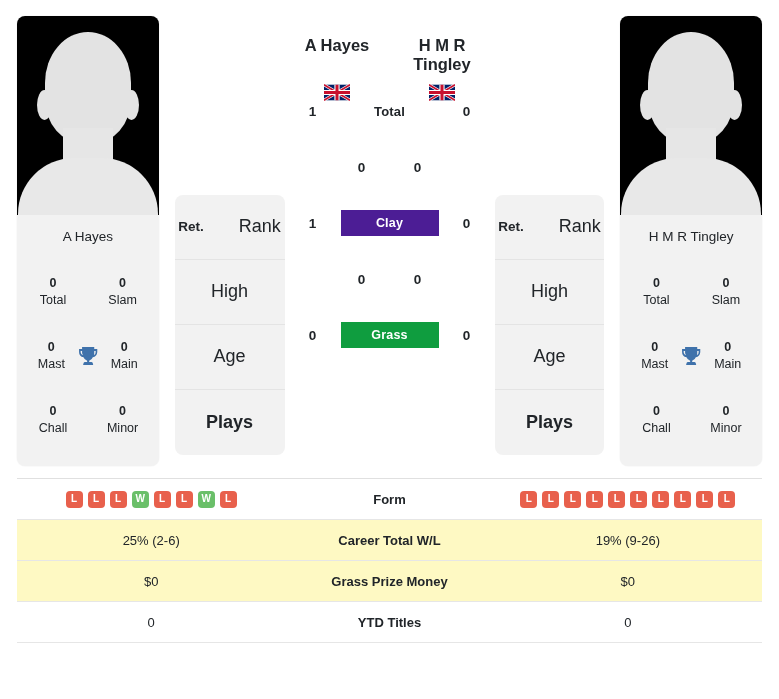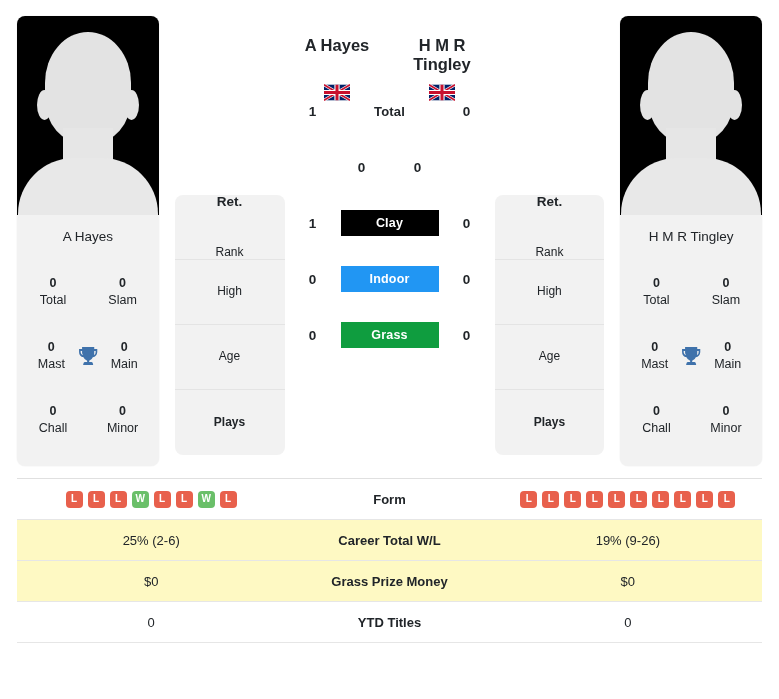--- a/index.html
+++ b/index.html
@@ -122,35 +122,35 @@
   .info-card {
     width: 118px;
     margin-top: 187px;
     background: #f2f2f2;
     border-radius: 8px;
     overflow: hidden;
   }
   .info-sec {
     height: 65px;
     display: flex;
-    flex-direction: column;
+    flex-direction: row;
     align-items: center;
     justify-content: center;
     border-bottom: 1px solid #e4e4e4;
     line-height: 1.3;
     gap: 35px;
   }
   .info-sec:last-child { border-bottom: none; font-weight: bold; }
   .info-top {
     font-size: 13.5px;
     font-weight: bold;
     color: #212529;
   }
   .info-bot {
-    font-size: 12px;
+    font-size: 18px;
     color: #212529;
   }
 
   
   .center {
     flex: 1;
     display: flex;
     flex-direction: column;
     align-items: center;
     padding-top: 10px;
@@ -359,29 +359,26 @@
             </div>
             <div class="h2h-score">0</div>
           </div>
           <div class="h2h-row">
             <div class="h2h-score">0</div>
             <div class="h2h-score">0</div>
           </div>
           <div class="h2h-row">
             <div class="h2h-score">1</div>
             <div class="h2h-mid">
-              <span class="badge" style="background: #000000;">Clay</span>
+              <span class="badge" style="background: #4c1d95;">Clay</span>
             </div>
             <div class="h2h-score">0</div>
           </div>
           <div class="h2h-row">
             <div class="h2h-score">0</div>
-            <div class="h2h-mid">
-              <span class="badge" style="background: rgb(33, 150, 243);">Indoor</span>
-            </div>
             <div class="h2h-score">0</div>
           </div>
           <div class="h2h-row">
             <div class="h2h-score">0</div>
             <div class="h2h-mid">
               <span class="badge" style="background: rgb(15, 157, 63);">Grass</span>
             </div>
             <div class="h2h-score">0</div>
           </div>
         </div>

